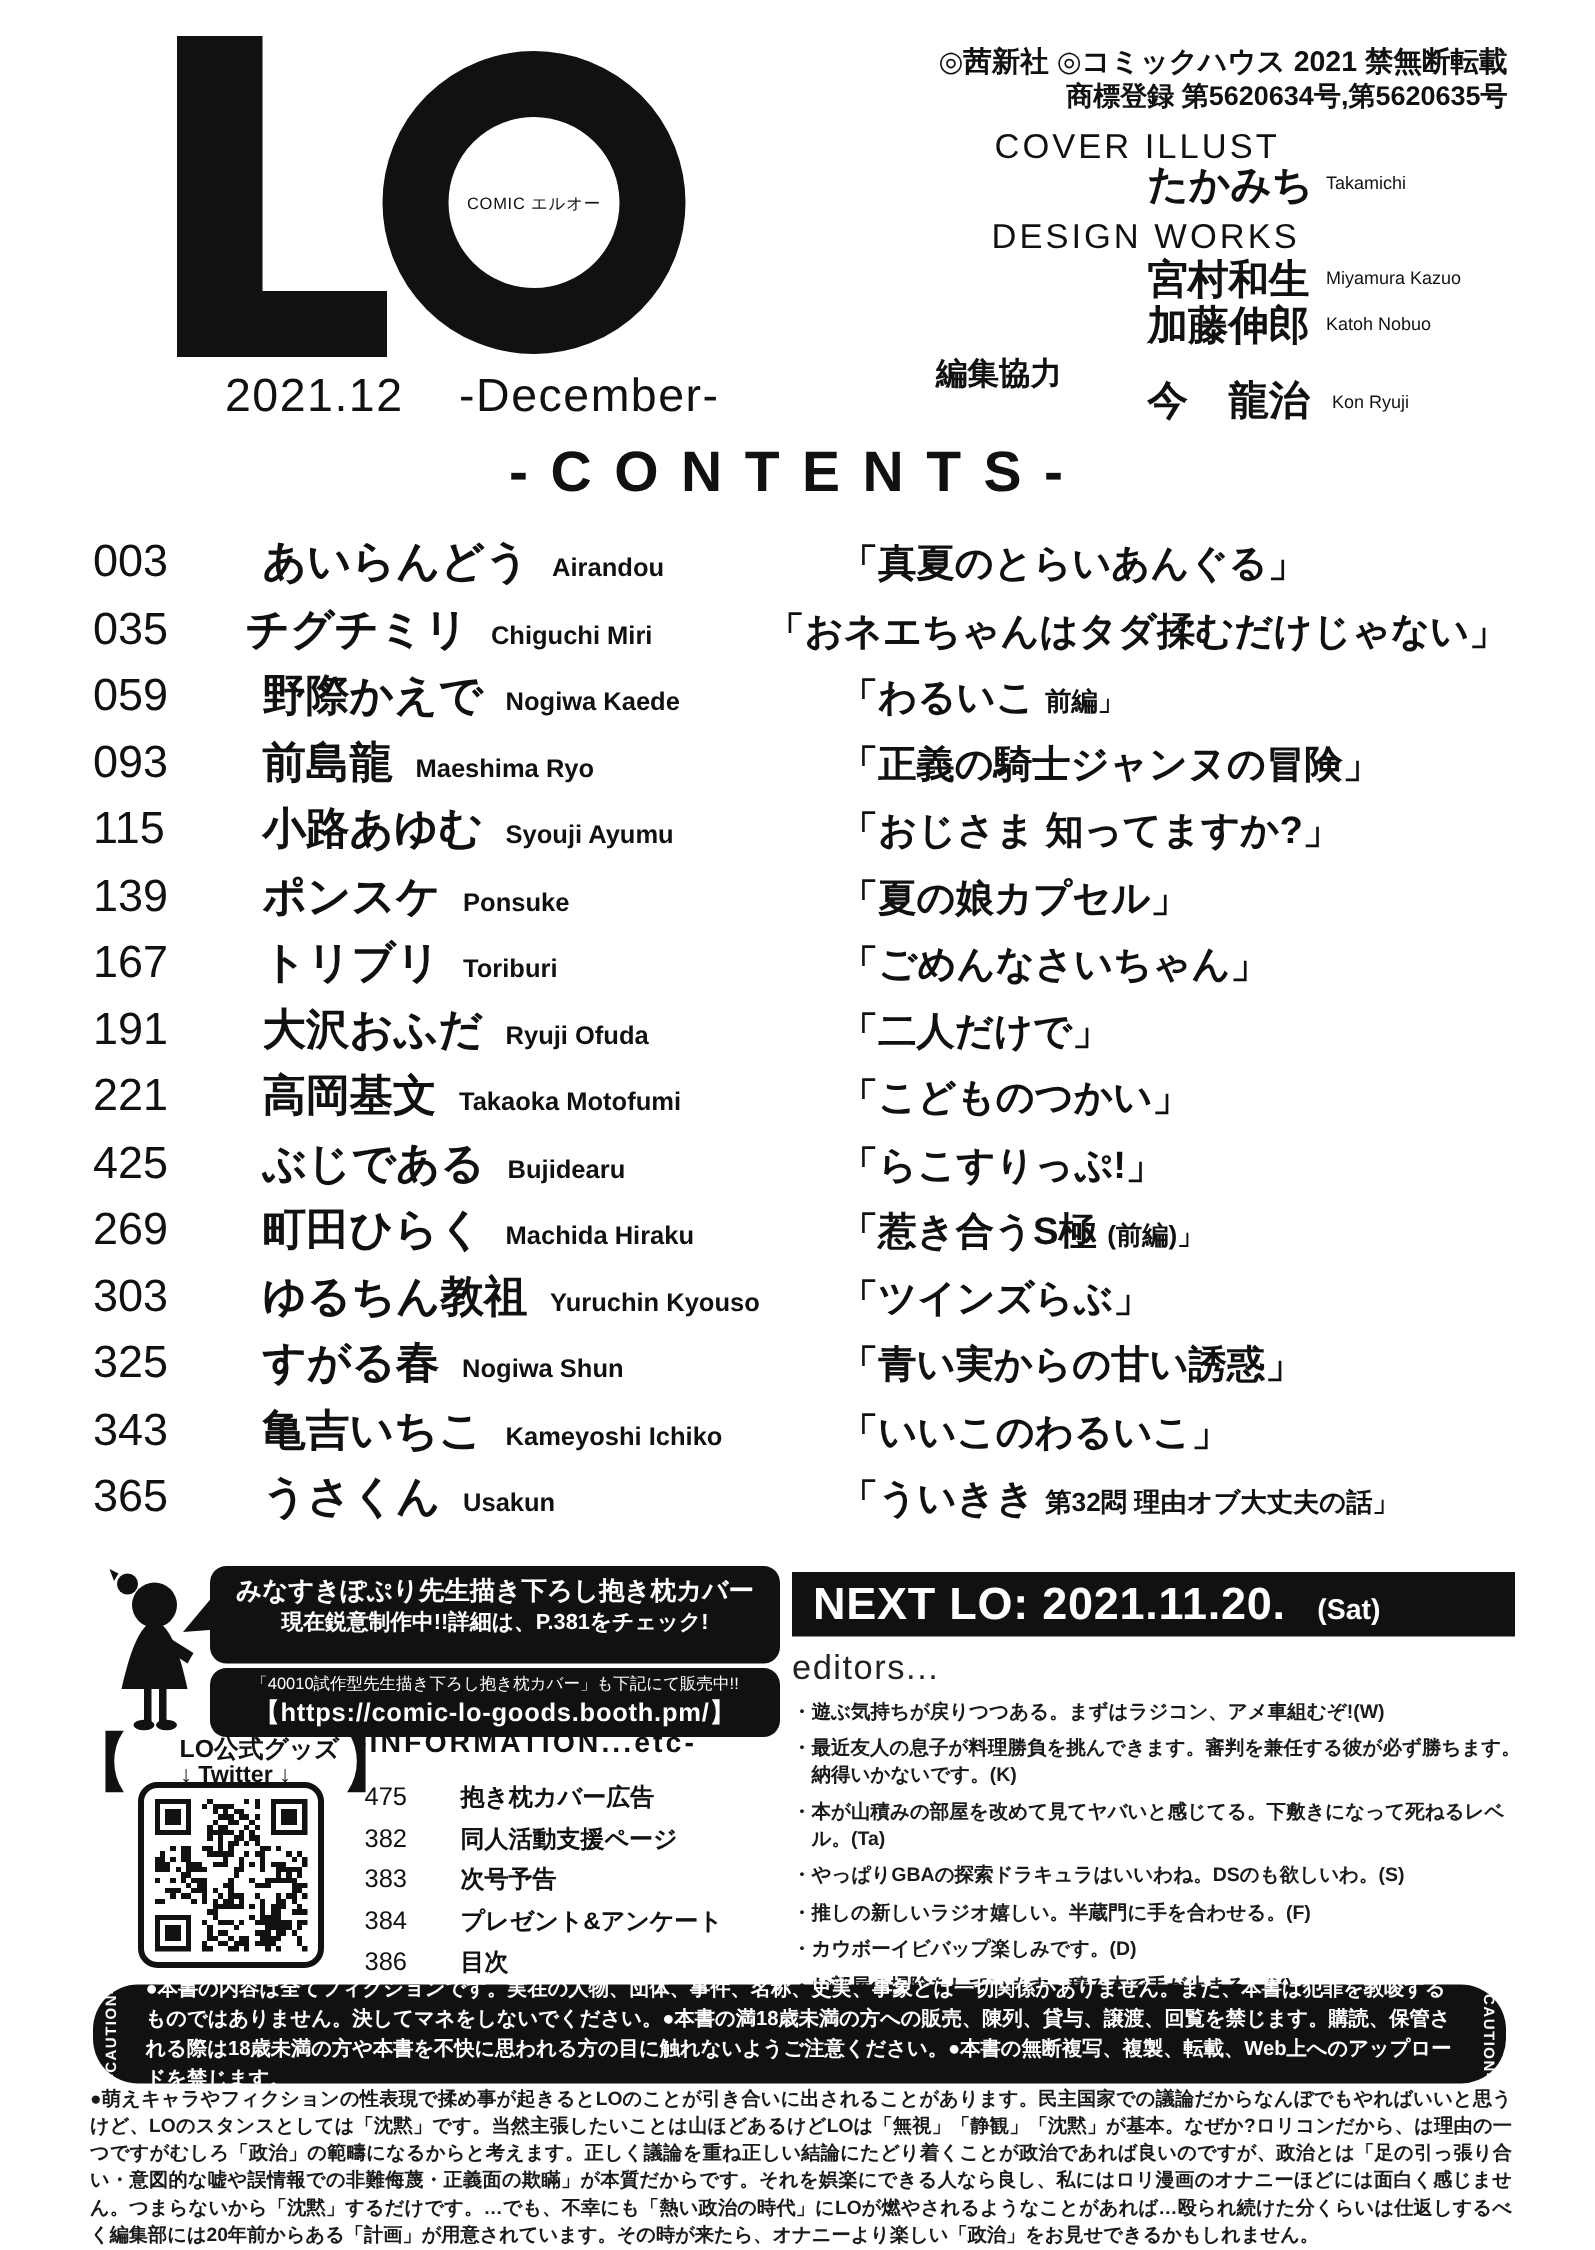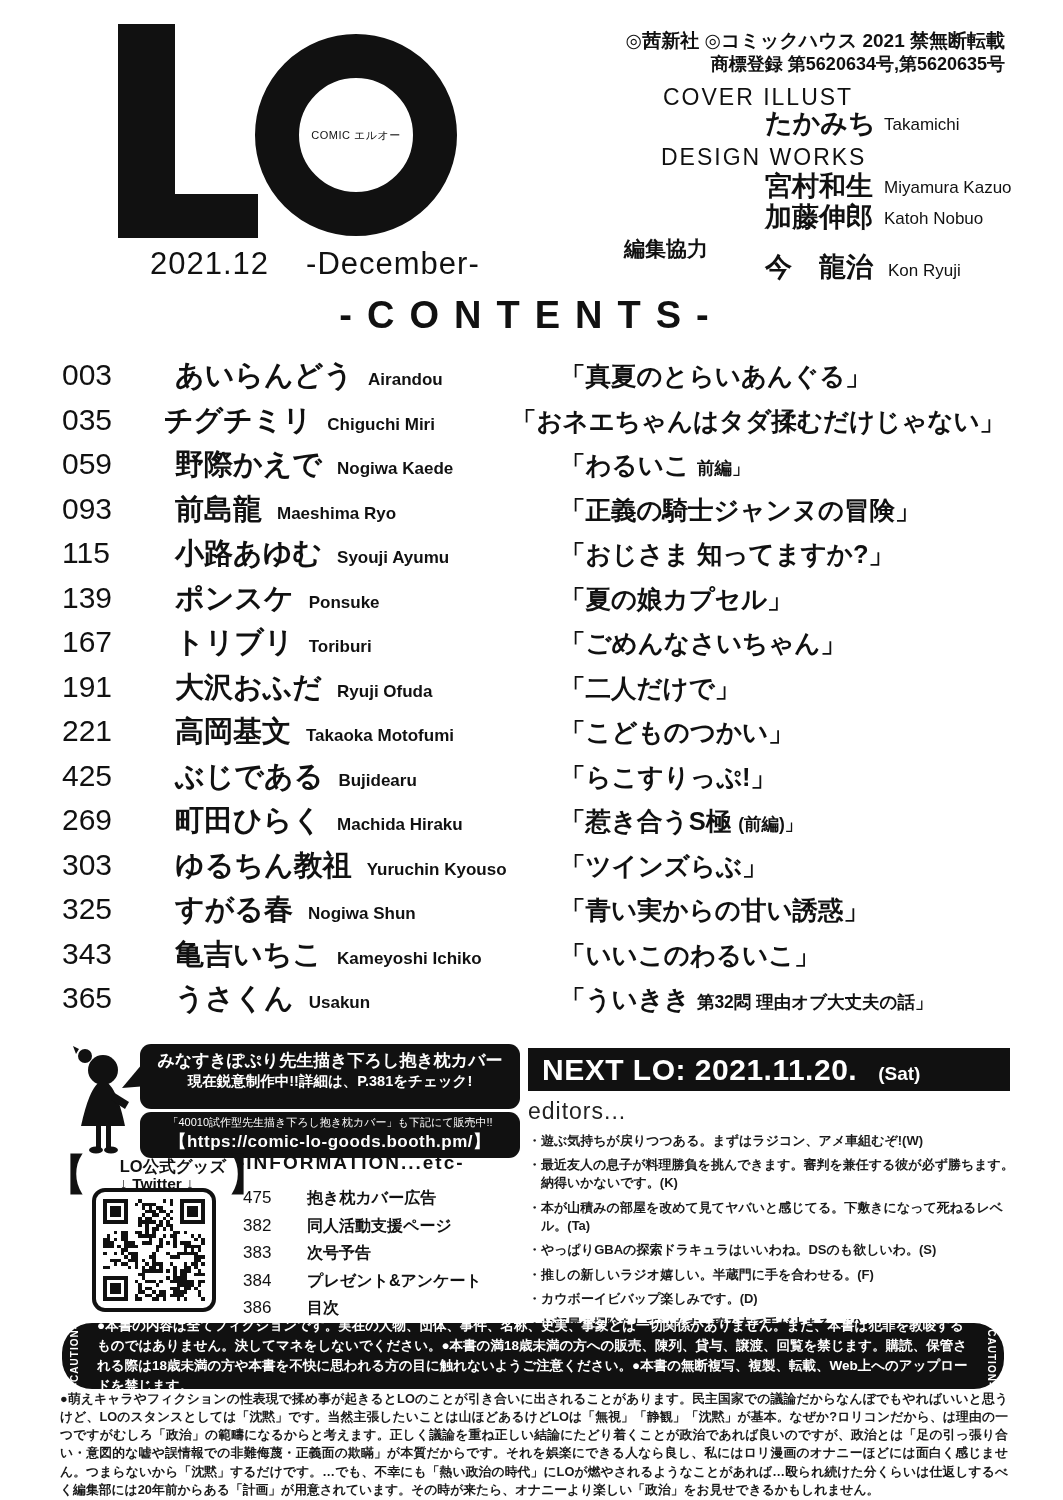--- a/index.html
+++ b/index.html
@@ -18,21 +18,21 @@
   .logo-o span { font-size:11px; letter-spacing:.5px; white-space:nowrap; }
   .issue-line { left:150px; top:246px; display:flex; gap:37px; font-size:31px; font-weight:400; letter-spacing:1px; }
 
   
   .c-copy1 { right:58px; top:28px; font-size:19px; font-weight:700; }
   .c-copy2 { right:58px; top:52px; font-size:18px; font-weight:700; }
   .c-label1 { left:663px; top:84px;  font-size:23px; letter-spacing:2px; }
   .c-label2 { left:661px; top:144px; font-size:23px; letter-spacing:2px; }
   .c-label3 { left:624px; top:235px; font-size:21px; font-weight:700; }
   .credit-jp { font-size:27px; font-weight:700; white-space:pre; }
-  .credit-en { font-size:17px; }
+  .credit-en { font-size:12px; }
   .c-jp1 { left:765px; top:105px; } .c-en1 { left:884px; top:115px; }
   .c-jp2 { left:765px; top:168px; } .c-en2 { left:884px; top:178px; }
   .c-jp3 { left:765px; top:199px; } .c-en3 { left:884px; top:209px; }
   .c-jp4 { left:765px; top:249px; } .c-en4 { left:888px; top:261px; }
 
   
   .contents-heading { left:0; top:294px; width:1063px; text-align:center; font-size:38px; font-weight:700; letter-spacing:15px; white-space:nowrap; }
   .toc { left:62px; top:353px; width:950px; }
   .toc-row { display:flex; align-items:baseline; height:44.5px; line-height:44.5px; white-space:nowrap; }
   .toc-num { width:113px; font-size:30px; font-weight:400; }

